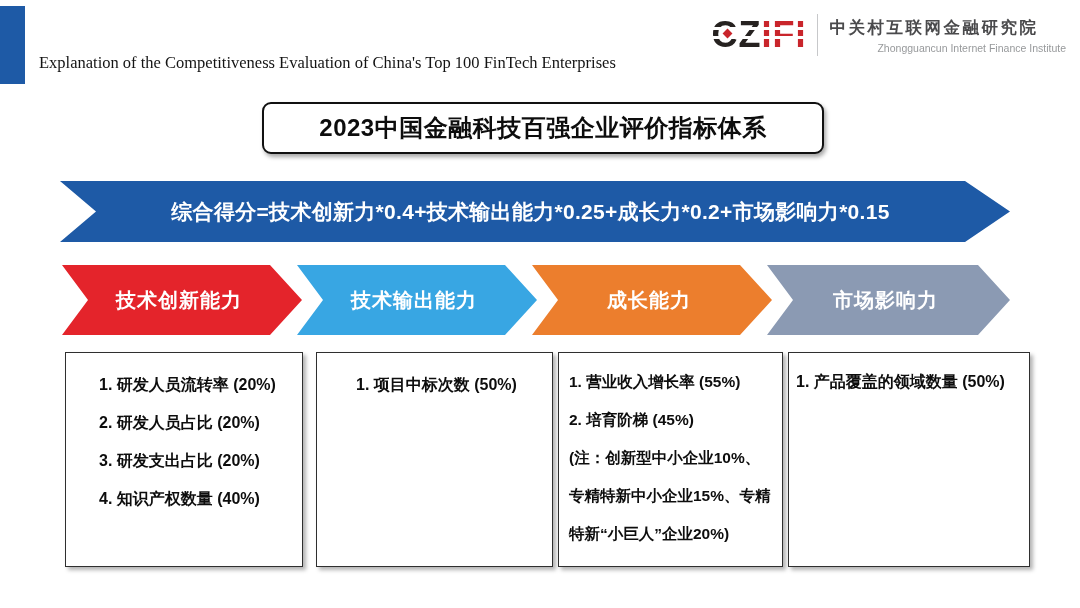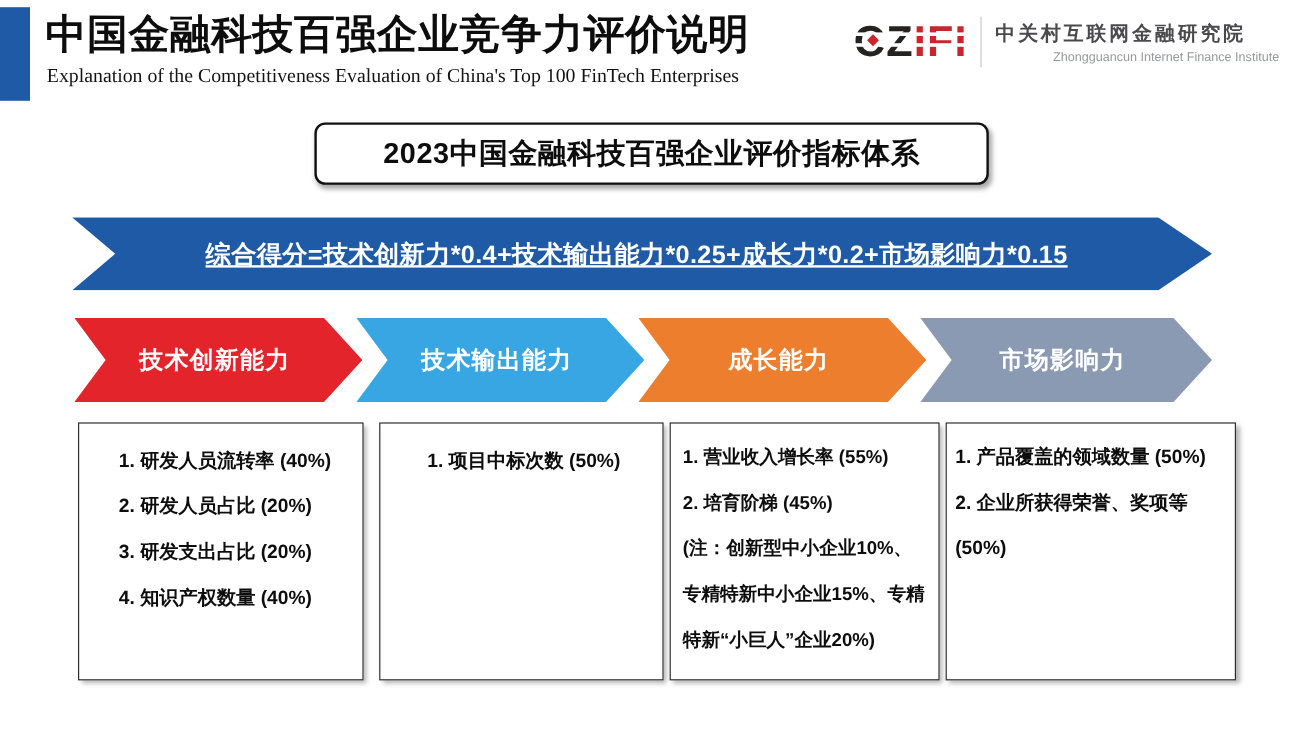--- a/index.html
+++ b/index.html
@@ -34,21 +34,21 @@
     border:2px solid #111;border-radius:9px;box-shadow:2px 3px 4px rgba(0,0,0,.35);
     display:flex;align-items:center;justify-content:center;
     font-size:24px;font-weight:bold;color:#0d0d0d;letter-spacing:.5px;white-space:nowrap;
   }
   
   .formula-banner{
     position:absolute;left:60px;top:181px;width:950px;height:61px;background:#1E5AA6;
     clip-path:polygon(0 0,calc(100% - 45px) 0,100% 50%,calc(100% - 45px) 100%,0 100%,36px 50%);
     display:flex;align-items:center;justify-content:center;
     padding-left:36px;padding-right:45px;box-sizing:border-box;
-    color:#ffffff;font-weight:bold;font-size:21px;letter-spacing:.3px;white-space:nowrap;text-decoration:underline;
+    color:#ffffff;font-weight:bold;font-size:21px;letter-spacing:.3px;white-space:nowrap;
   }
   
   .dim-arrow{
     position:absolute;top:265px;height:70px;
     clip-path:polygon(0 0,calc(100% - 32px) 0,100% 50%,calc(100% - 32px) 100%,0 100%,26px 50%);
     display:flex;align-items:center;justify-content:center;
     padding-left:26px;padding-right:32px;box-sizing:border-box;
     color:#fff;font-weight:bold;font-size:20px;letter-spacing:1px;white-space:nowrap;
   }
   .arrow-1{left:62px;width:240px;background:#E4242B;}
@@ -67,21 +67,20 @@
   .box-3{left:558px;width:225px;padding:10px 8px 12px 10px;font-size:15.5px;}
   .box-4{left:788px;width:242px;padding:10px 4px 0 7px;}
   .box-item{margin:0;}
 </style>
 </head>
 <body>
 
 <div class="slide">
 
   <div class="accent-bar"></div>
-  <h1 class="page-title">中国金融科技百强企业竞争力评价说明</h1>
   <div class="page-subtitle">Explanation of the Competitiveness Evaluation of China's Top 100 FinTech Enterprises</div>
 
   <div class="logo">
     <div class="logo-mark">
       <span class="logo-cz">CZ</span><span class="logo-ifi">IFI</span>
       <span class="logo-slit slit-1"></span>
       <span class="logo-slit slit-2"></span>
       <span class="logo-diamond"></span>
     </div>
     <div class="logo-divider"></div>
@@ -106,34 +105,33 @@
     <span>技术创新能力</span>
   </div>
   <div class="dim-arrow arrow-3">
     <span>成长能力</span>
   </div>
   <div class="dim-arrow arrow-4">
     <span>市场影响力</span>
   </div>
 
   <div class="dim-box box-1">
-    <div class="box-item">1. 研发人员流转率 (40%)</div>
+    <div class="box-item">1. 研发人员流转率 (20%)</div>
     <div class="box-item">2. 研发人员占比 (20%)</div>
     <div class="box-item">3. 研发支出占比 (20%)</div>
     <div class="box-item">4. 知识产权数量 (40%)</div>
   </div>
 
   <div class="dim-box box-2">
     <div class="box-item">1. 项目中标次数 (50%)</div>
   </div>
 
   <div class="dim-box box-3">
     <div class="box-item">1. 营业收入增长率 (55%)</div>
     <div class="box-item">2. 培育阶梯 (45%)</div>
     <div class="box-item">(注：创新型中小企业10%、专精特新中小企业15%、专精特新“小巨人”企业20%)</div>
   </div>
 
   <div class="dim-box box-4">
     <div class="box-item">1. 产品覆盖的领域数量 (50%)</div>
-    <div class="box-item">2. 企业所获得荣誉、奖项等 (50%)</div>
   </div>
 
 </div>
 
 </body></html>

